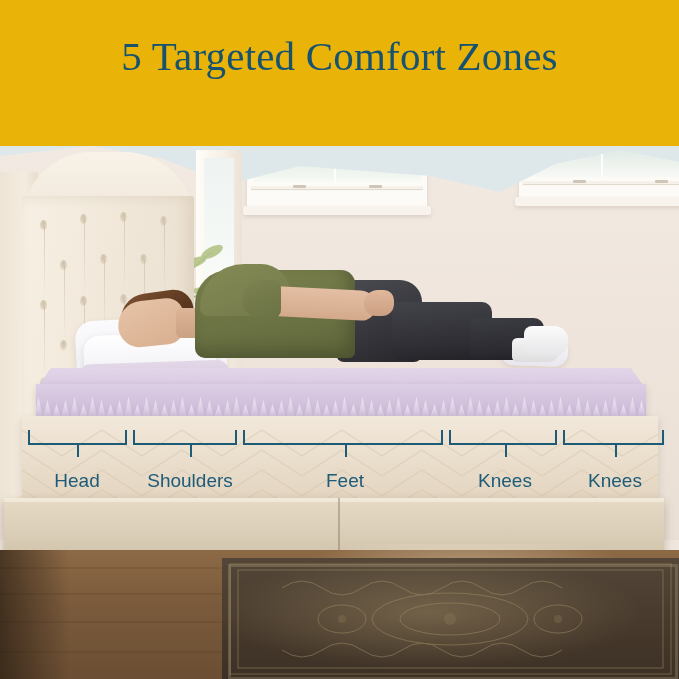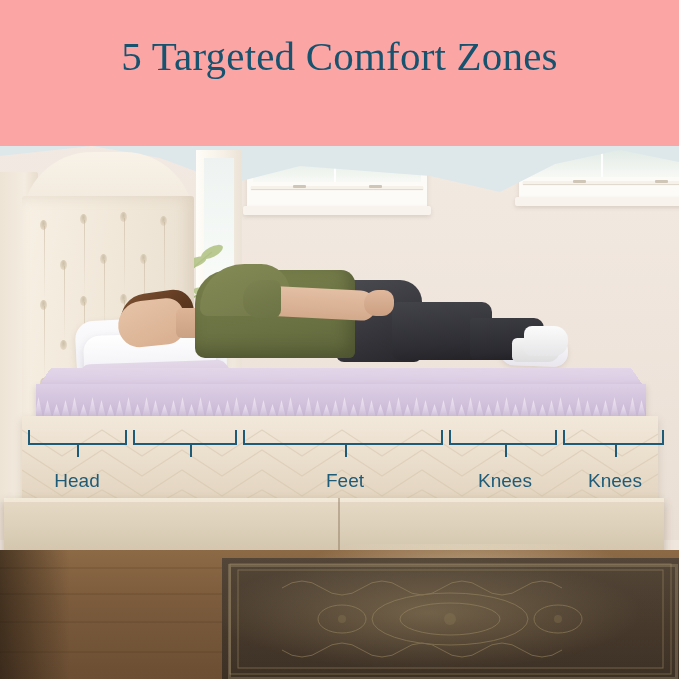--- a/index.html
+++ b/index.html
@@ -6,21 +6,21 @@
   body{
     width:679px;height:679px;overflow:hidden;
     font-family:"Liberation Sans",sans-serif;
     background:#dde8ea;
   }
   .canvas{position:relative;width:679px;height:679px;overflow:hidden;}
 
   
   .header{
     position:absolute;left:0;top:0;width:679px;height:146px;
-    background:#fca5a5;z-index:30;
+    background:#eab308;z-index:30;
   }
   .header-title{
     position:absolute;left:0;top:34px;width:679px;
     text-align:center;
     font-family:"Liberation Serif",serif;
     font-size:41px;line-height:44px;
     color:#17536f;letter-spacing:.2px;white-space:nowrap;
   }
   .header-sub{
     position:absolute;left:0;top:86px;width:679px;
@@ -556,20 +556,21 @@
   <div class="zones" id="zones">
       <div class="zone-rule" style="left: 28px; top: 303px; width: 99px;"></div>
       <div class="zone-cap" style="left: 28px; top: 290px;"></div>
       <div class="zone-cap" style="left: 125px; top: 290px;"></div>
       <div class="zone-tick" style="left: 77px; top: 303px;"></div>
       <div class="zone-label" style="left: 77px; top: 330px;">Head</div>
       <div class="zone-rule" style="left: 133px; top: 303px; width: 104px;"></div>
       <div class="zone-cap" style="left: 133px; top: 290px;"></div>
       <div class="zone-cap" style="left: 235px; top: 290px;"></div>
       <div class="zone-tick" style="left: 190px; top: 303px;"></div>
+      <div class="zone-label" style="left: 190px; top: 330px;">Shoulders</div>
       <div class="zone-rule" style="left: 243px; top: 303px; width: 200px;"></div>
       <div class="zone-cap" style="left: 243px; top: 290px;"></div>
       <div class="zone-cap" style="left: 441px; top: 290px;"></div>
       <div class="zone-tick" style="left: 345px; top: 303px;"></div>
       <div class="zone-label" style="left: 345px; top: 330px;">Feet</div>
       <div class="zone-rule" style="left: 449px; top: 303px; width: 108px;"></div>
       <div class="zone-cap" style="left: 449px; top: 290px;"></div>
       <div class="zone-cap" style="left: 555px; top: 290px;"></div>
       <div class="zone-tick" style="left: 505px; top: 303px;"></div>
       <div class="zone-label" style="left: 505px; top: 330px;">Knees</div>

